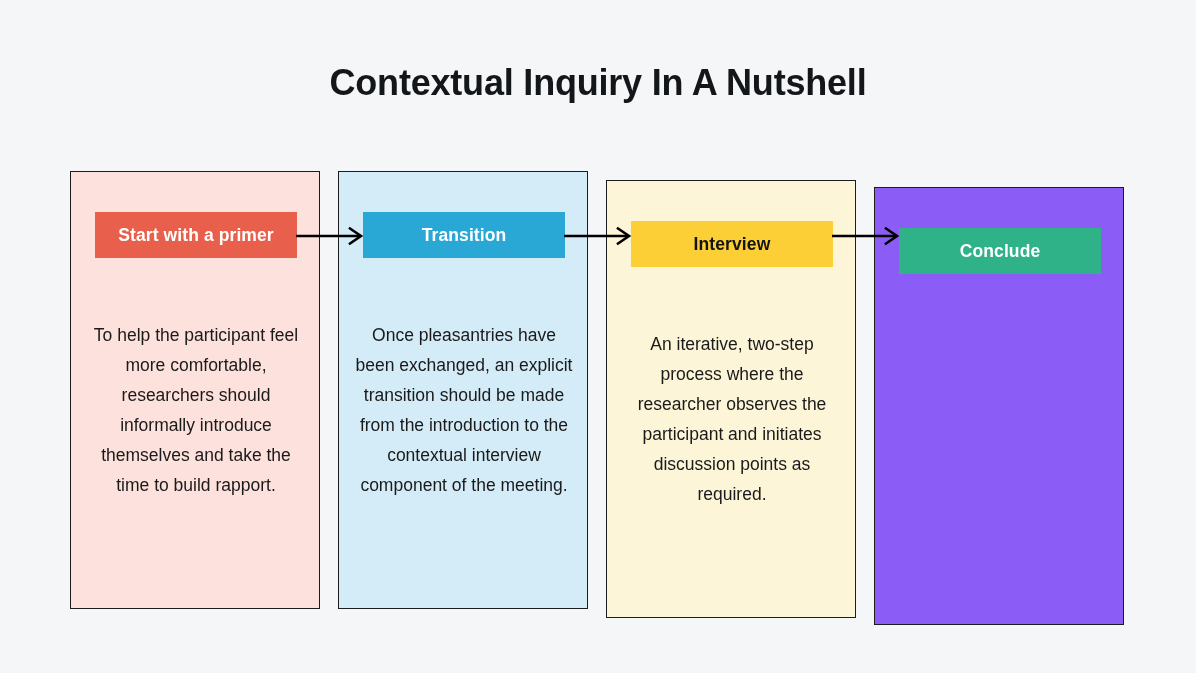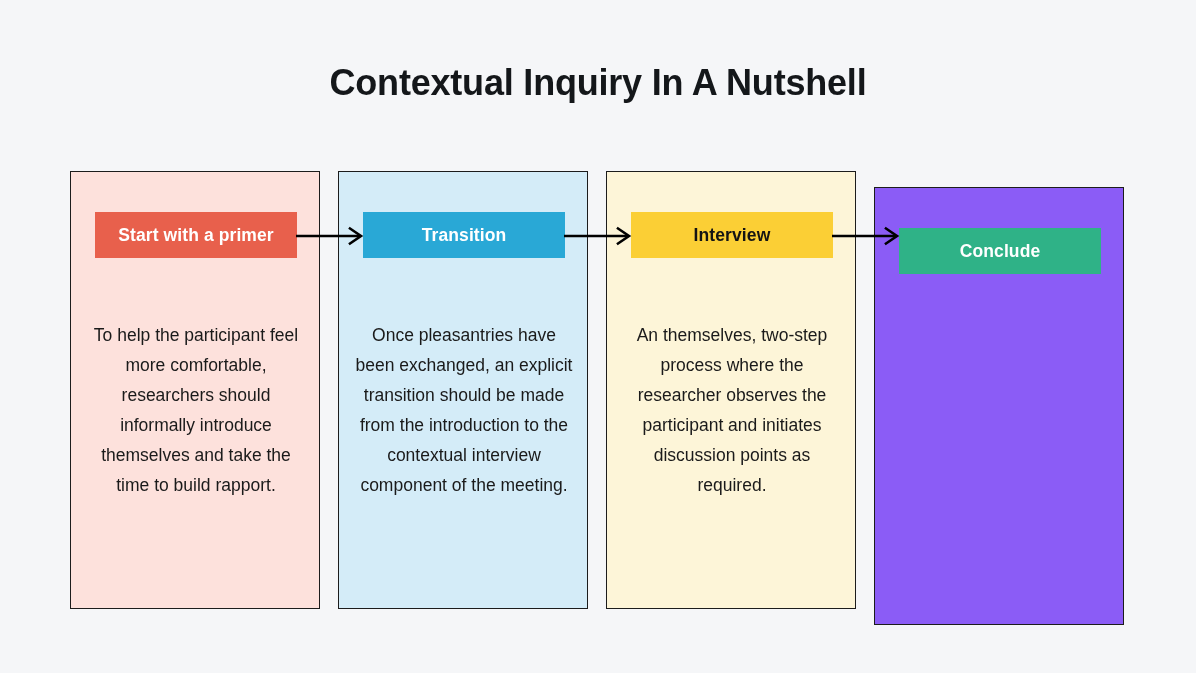--- a/index.html
+++ b/index.html
@@ -116,25 +116,25 @@
       <div class="step-body">Once pleasantries have been exchanged, an explicit transition should be made from the introduction to the contextual interview component of the meeting.</div>
     </div>
 
     <div class="step-card card-1" style="background: rgb(253, 225, 220);">
       <div class="step-header hdr-1" style="background: rgb(232, 96, 76); color: rgb(255, 255, 255);">
         <span>Start with a primer</span>
       </div>
       <div class="step-body">To help the participant feel more comfortable, researchers should informally introduce themselves and take the time to build rapport.</div>
     </div>
 
-    <div class="step-card card-3" style="background: rgb(253, 245, 216);">
+    <div class="step-card card-3" style="background: rgb(253, 245, 216); margin-top: 9px;">
       <div class="step-header hdr-3" style="background: rgb(251, 207, 53); color: rgb(20, 20, 20);">
         <span>Interview</span>
       </div>
-      <div class="step-body">An themselves, two-step process where the researcher observes the participant and initiates discussion points as required.</div>
+      <div class="step-body">An iterative, two-step process where the researcher observes the participant and initiates discussion points as required.</div>
     </div>
 
     <div class="step-card card-4" style="background: #8b5cf6; margin-top: 16px;">
       <div class="step-header hdr-4" style="background: rgb(47, 178, 135); color: rgb(255, 255, 255);">
         <span>Conclude</span>
       </div>
     </div>
 
     <div class="connector conn-1">
       <svg width="72" height="20" viewBox="0 0 72 20" xmlns="http://www.w3.org/2000/svg">

